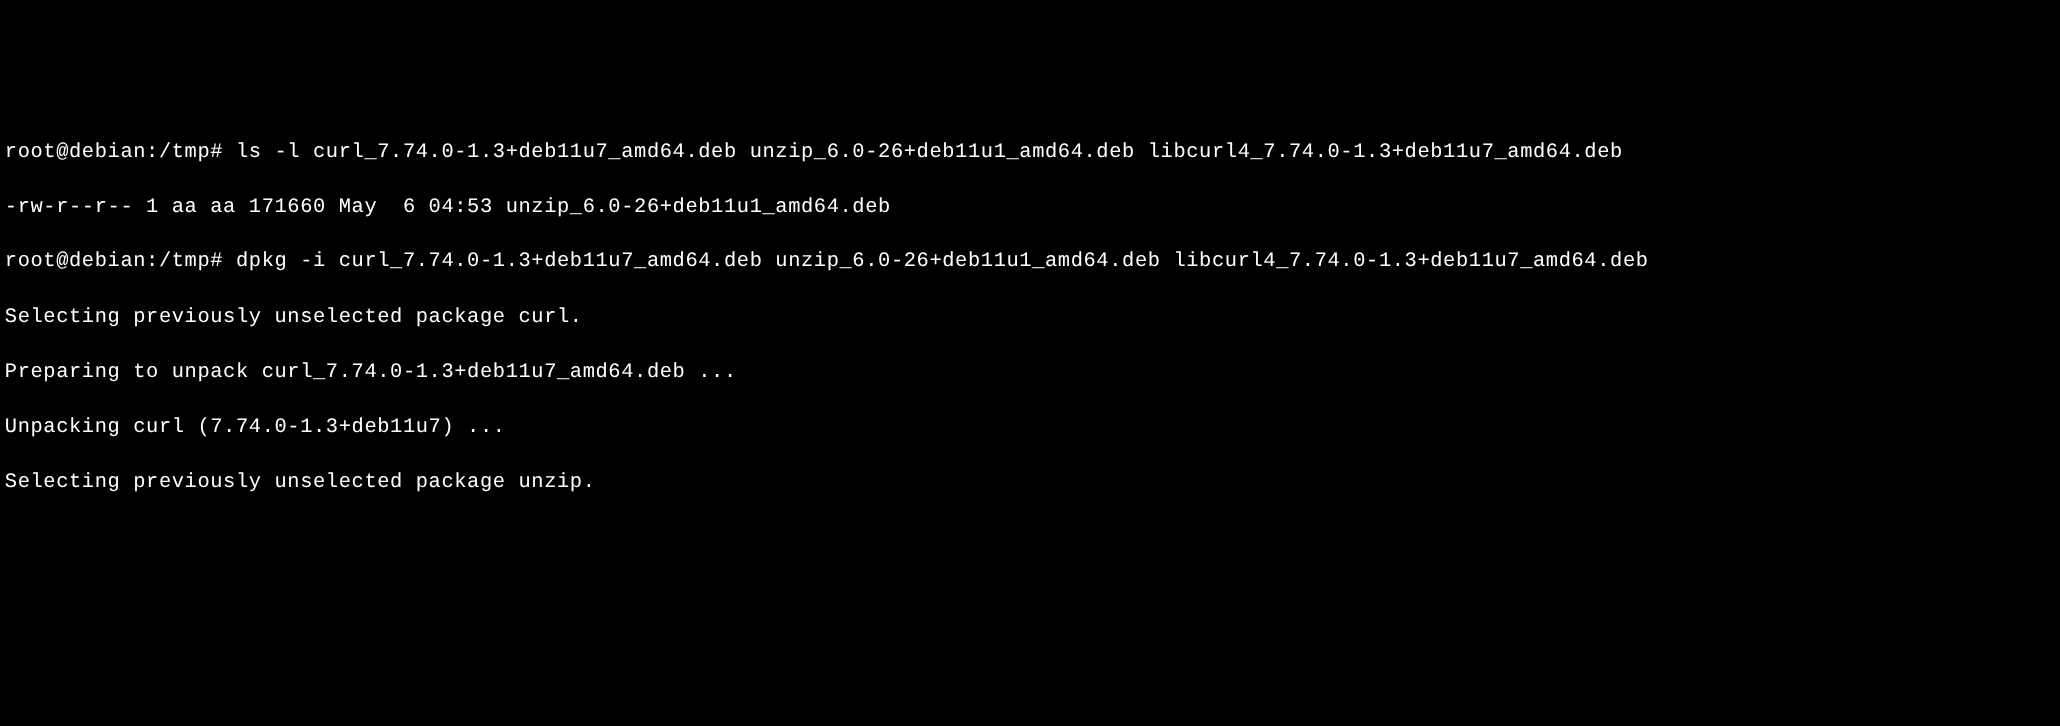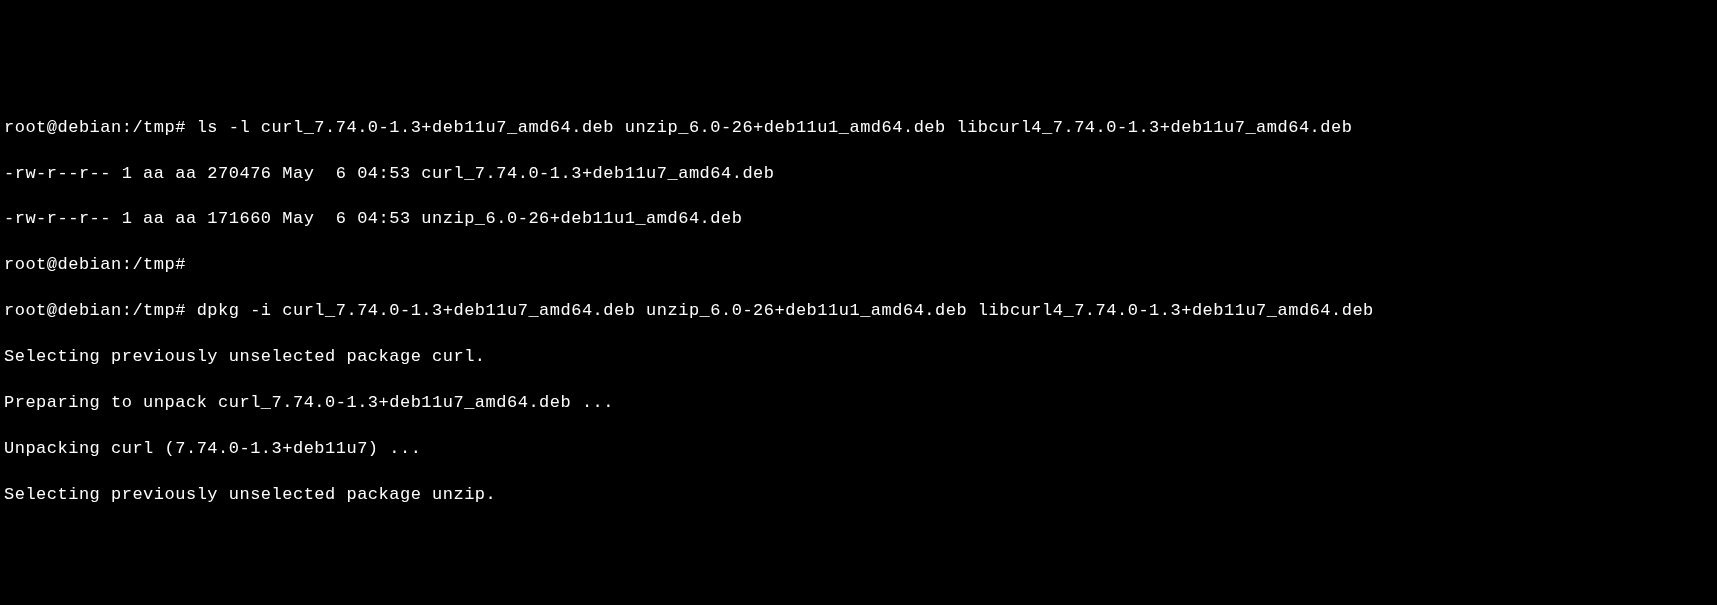--- a/index.html
+++ b/index.html
@@ -24,23 +24,21 @@
       display: block;
     }
   </style>
 </head>
 <body>
 
 
 
 <div class="terminal">
 <span class="line">root@debian:/tmp# ls -l curl_7.74.0-1.3+deb11u7_amd64.deb unzip_6.0-26+deb11u1_amd64.deb libcurl4_7.74.0-1.3+deb11u7_amd64.deb</span>
-<span class="line">-rw-r--r-- 1 aa aa 270476 May  6 04:53 curl_7.74.0-1.3+deb11u7_amd64.deb</span>
 <span class="line">-rw-r--r-- 1 aa aa 171660 May  6 04:53 unzip_6.0-26+deb11u1_amd64.deb</span>
-<span class="line">root@debian:/tmp#</span>
 <span class="line">root@debian:/tmp# dpkg -i curl_7.74.0-1.3+deb11u7_amd64.deb unzip_6.0-26+deb11u1_amd64.deb libcurl4_7.74.0-1.3+deb11u7_amd64.deb</span>
 <span class="line">Selecting previously unselected package curl.</span>
 <span class="line">Preparing to unpack curl_7.74.0-1.3+deb11u7_amd64.deb ...</span>
 <span class="line">Unpacking curl (7.74.0-1.3+deb11u7) ...</span>
 <span class="line">Selecting previously unselected package unzip.</span>
 
 
 
 
 

